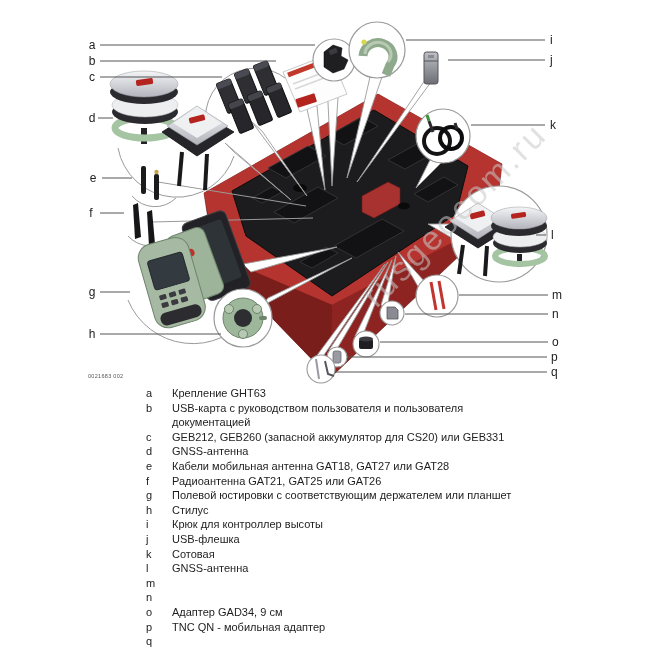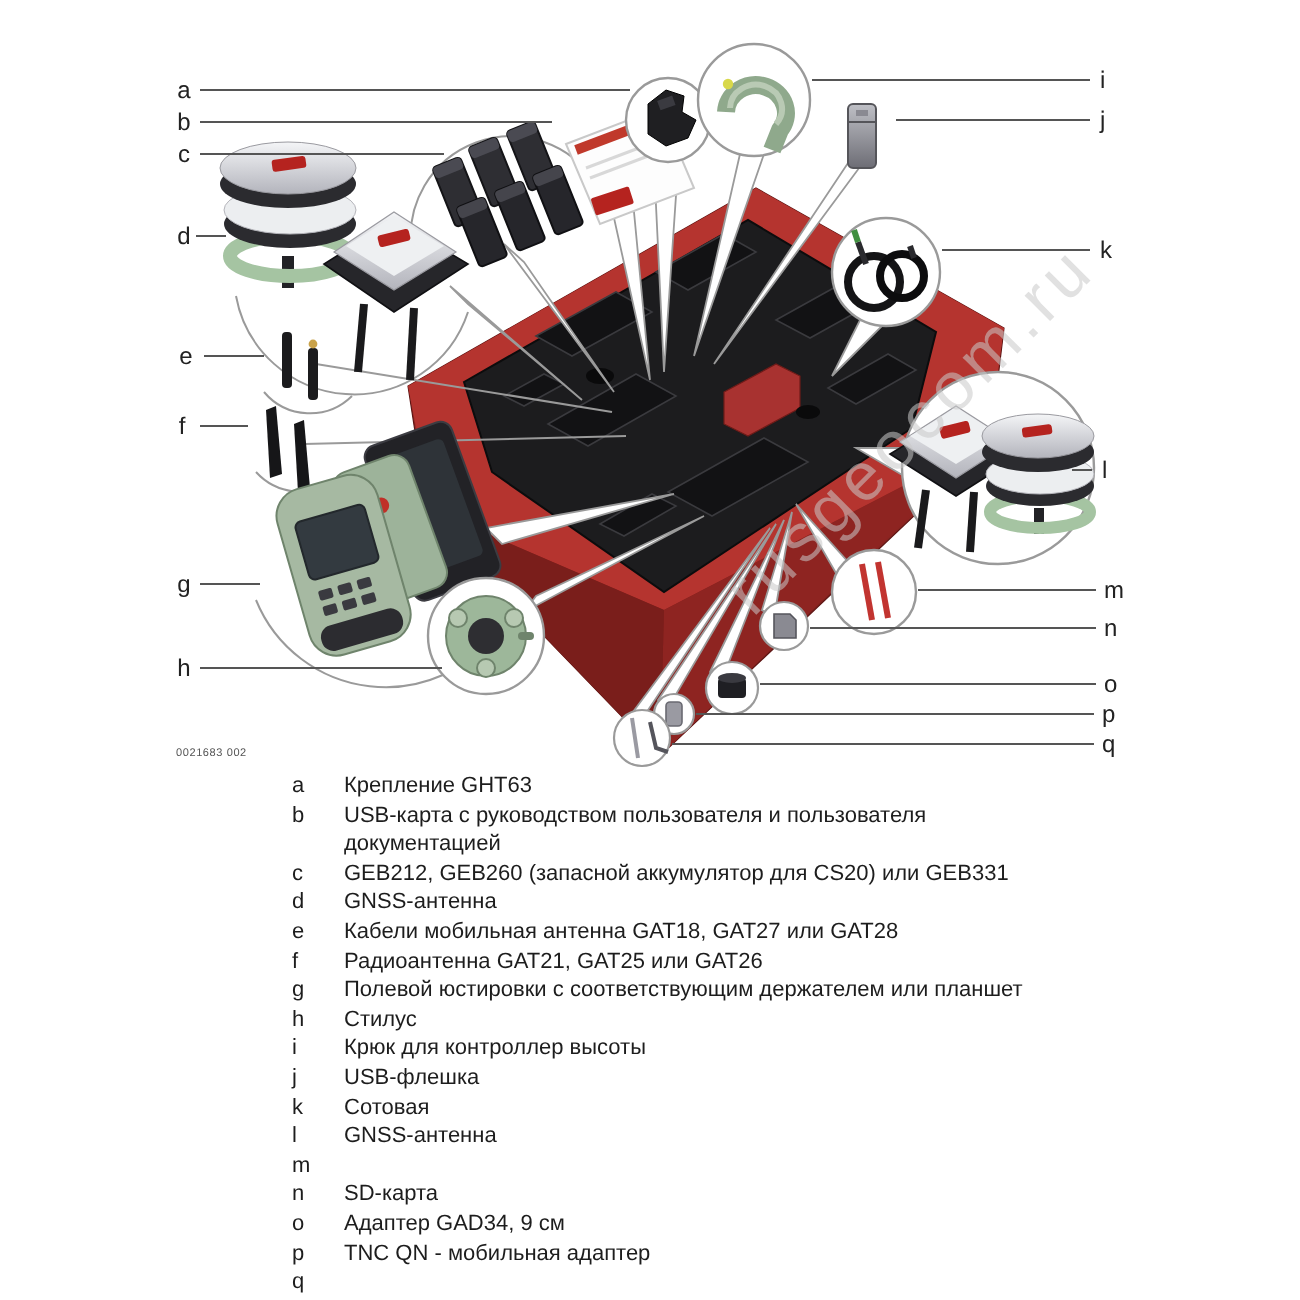--- a/index.html
+++ b/index.html
@@ -353,21 +353,20 @@
       </div>
   <div class="legend-row">
         <span class="legend-letter">l</span>
         <span class="legend-text">GNSS-антенна</span>
       </div>
   <div class="legend-row">
         <span class="legend-letter">m</span>
       </div>
   <div class="legend-row">
         <span class="legend-letter">n</span>
-        <span class="legend-text">SD-карта</span>
       </div>
   <div class="legend-row">
         <span class="legend-letter">o</span>
         <span class="legend-text">Адаптер GAD34, 9 см</span>
       </div>
   <div class="legend-row">
         <span class="legend-letter">p</span>
         <span class="legend-text">TNC QN - мобильная адаптер</span>
       </div>
   <div class="legend-row">

